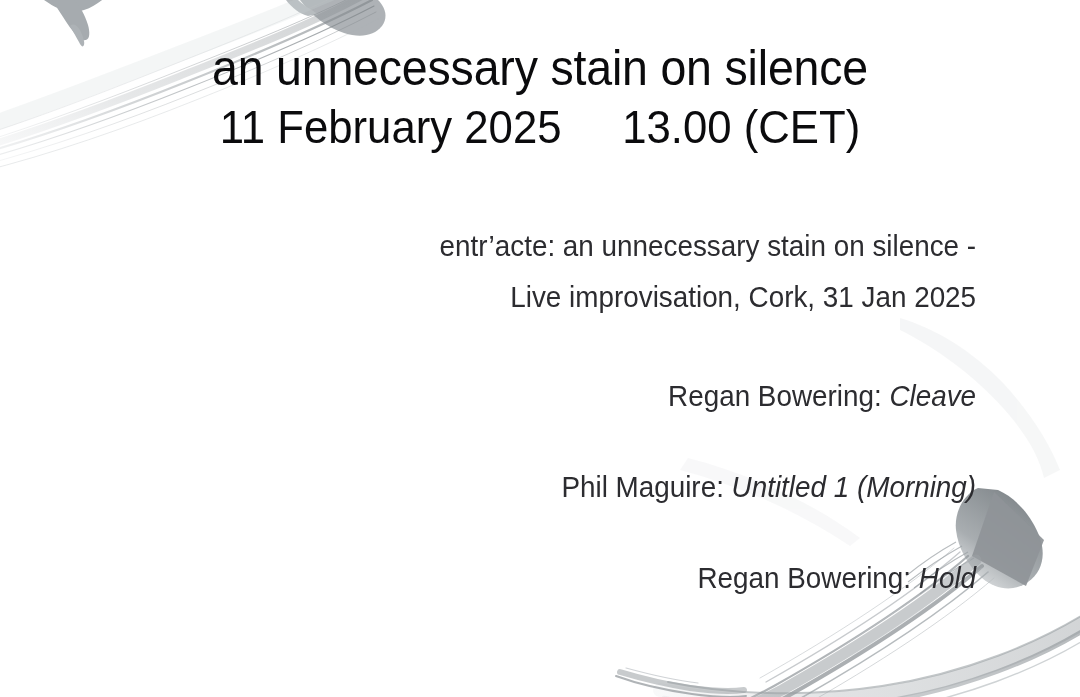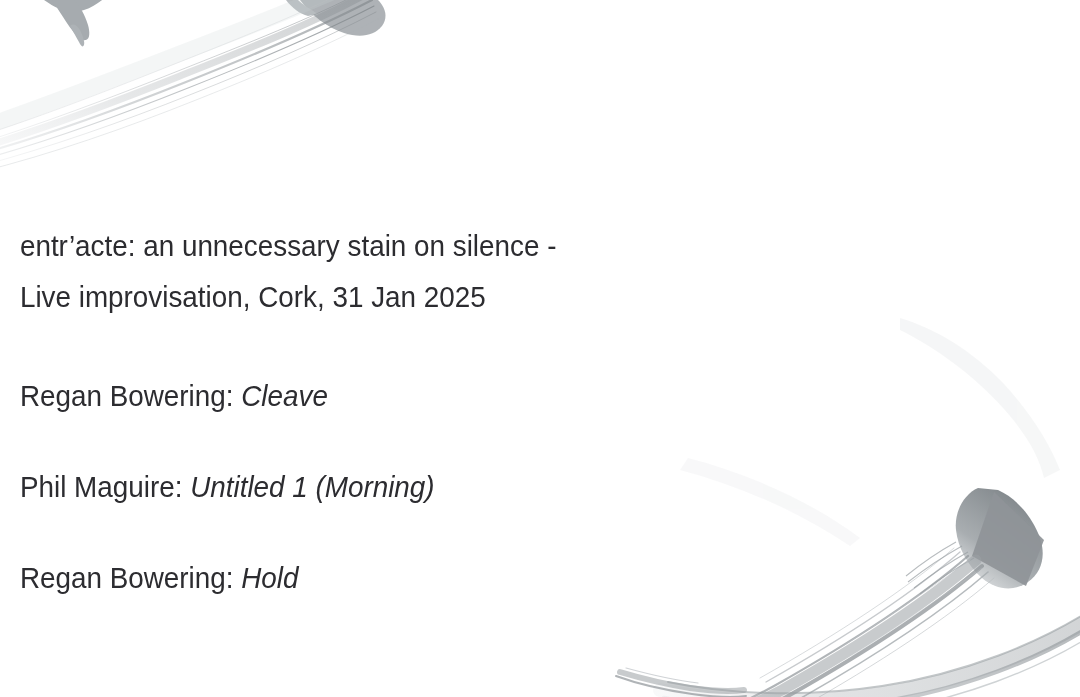--- a/index.html
+++ b/index.html
@@ -73,21 +73,21 @@
     margin-top: 4px;
     transform: scaleX(0.93);
     white-space: pre;
   }
 
   .program-block {
     position: absolute;
     top: 232px;
     left: 0;
     width: 996px;
-    text-align: left;
+    text-align: right;
   }
 
   .program-line {
     font-family: "Liberation Sans", sans-serif;
     font-size: 29px;
     font-weight: 300;
     color: #2c2c30;
     line-height: 1.0;
     margin: 0;
     transform: scaleX(0.96);
@@ -195,20 +195,24 @@
     <g opacity="0.13">
       <path d="M900,330 C940,350 980,380 1010,416 C1030,440 1040,460 1044,478
                L1060,470 C1050,444 1030,412 1004,384 C972,350 934,328 900,318 Z" fill="#b9bfc3"></path>
       <path d="M680,470 C740,486 800,512 850,546 L860,538
                C812,502 750,474 688,458 Z" fill="#c6ccd0"></path>
     </g>
   </svg>
 
   <div id="content">
 
+    <div class="header-block">
+      <h1 class="poster-title">an unnecessary stain on silence</h1>
+      <div class="poster-datetime">11 February 2025     13.00 (CET)</div>
+    </div>
 
     <div class="program-block">
 
       <p class="program-line intro-1">entr’acte: an unnecessary stain on silence -</p>
 
       <p class="program-line intro-2">Live improvisation, Cork, 31 Jan 2025</p>
 
       <p class="program-line piece">
         <span>Regan Bowering: </span><span class="work-title">Cleave</span>
       </p>

